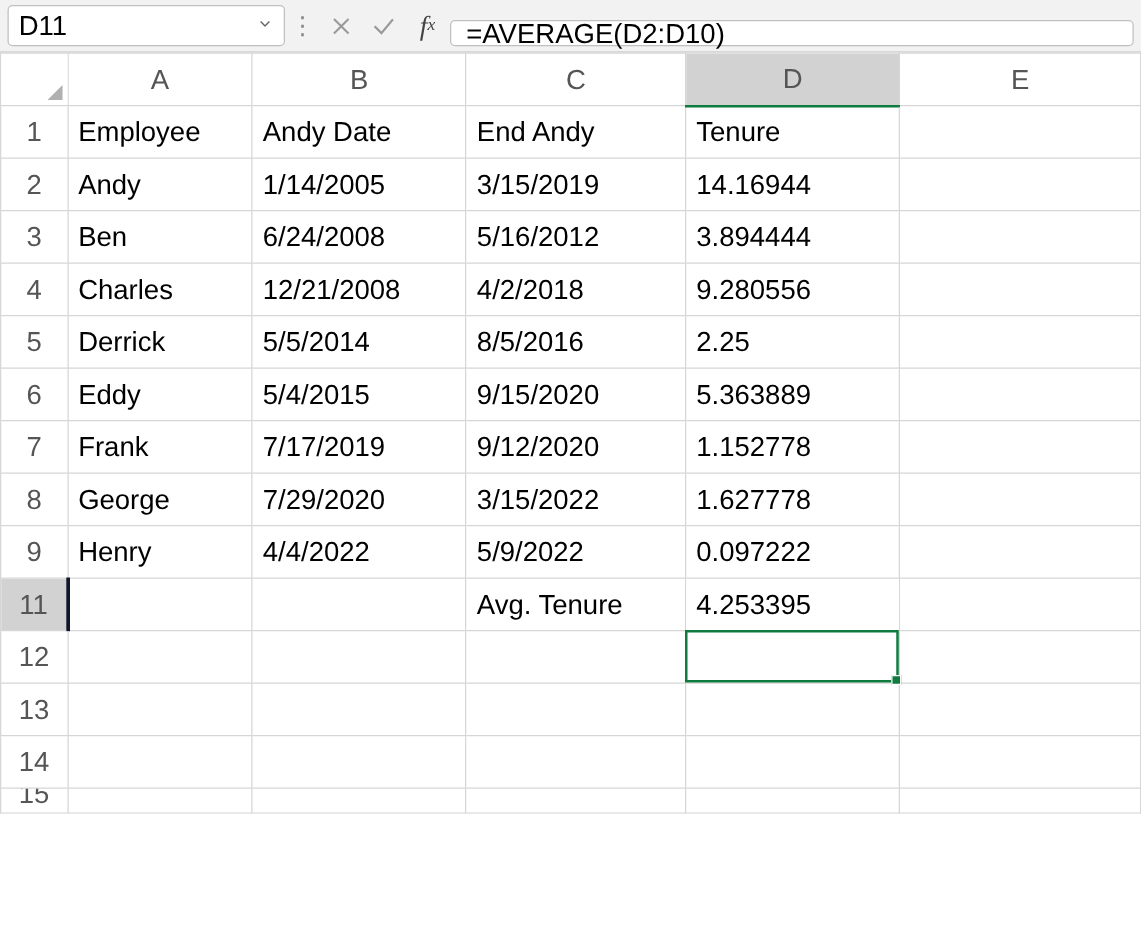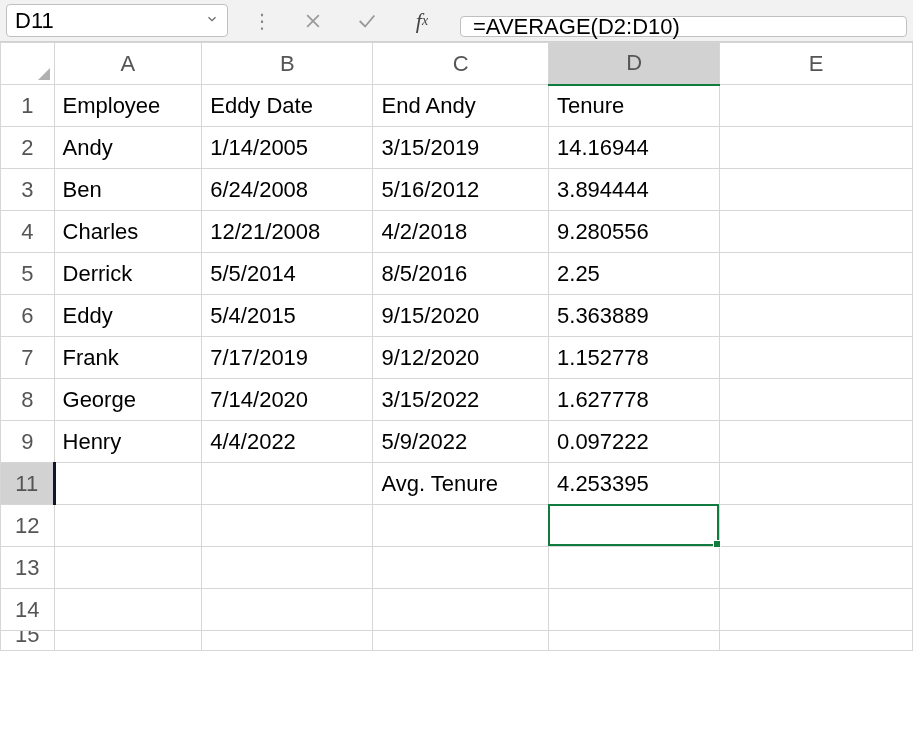--- a/index.html
+++ b/index.html
@@ -11,21 +11,21 @@
     width: 913px;
     user-select: none;
   }
   .formula-bar {
     display: flex;
     align-items: stretch;
     height: 42px;
     background: #f2f2f2;
     border-bottom: 1px solid #d0d0d0;
     padding: 4px 6px;
-    gap: 20px;
+    gap: 0;
   }
   .namebox {
     background: #fff;
     border: 1px solid #c0c0c0;
     border-radius: 4px;
     display: flex;
     align-items: center;
     width: 222px;
     padding: 0 8px;
     font-size: 22px;
@@ -202,21 +202,21 @@
     <th class="colhead">A</th>
     <th class="colhead">B</th>
     <th class="colhead">C</th>
     <th class="colhead sel">D</th>
     <th class="colhead">E</th>
   </tr>
 
   <tr>
     <th class="rowhead">1</th>
     <td class="cell bold">Employee</td>
-    <td class="cell bold">Eddy Date</td>
+    <td class="cell bold">Andy Date</td>
     <td class="cell bold">End Andy</td>
     <td class="cell bold">Tenure</td>
     <td class="cell"></td>
   </tr>
 
   <tr>
     <th class="rowhead">2</th>
     <td class="cell">Andy</td>
     <td class="cell num">1/14/2005</td>
     <td class="cell num">3/15/2019</td>
@@ -259,21 +259,21 @@
     <th class="rowhead">7</th>
     <td class="cell">Frank</td>
     <td class="cell num">7/17/2019</td>
     <td class="cell num">9/12/2020</td>
     <td class="cell num">1.152778</td>
     <td class="cell"></td>
   </tr>
   <tr>
     <th class="rowhead">8</th>
     <td class="cell">George</td>
-    <td class="cell num">7/14/2020</td>
+    <td class="cell num">7/29/2020</td>
     <td class="cell num">3/15/2022</td>
     <td class="cell num">1.627778</td>
     <td class="cell"></td>
   </tr>
   <tr>
     <th class="rowhead">9</th>
     <td class="cell">Henry</td>
     <td class="cell num">4/4/2022</td>
     <td class="cell num">5/9/2022</td>
     <td class="cell num">0.097222</td>

